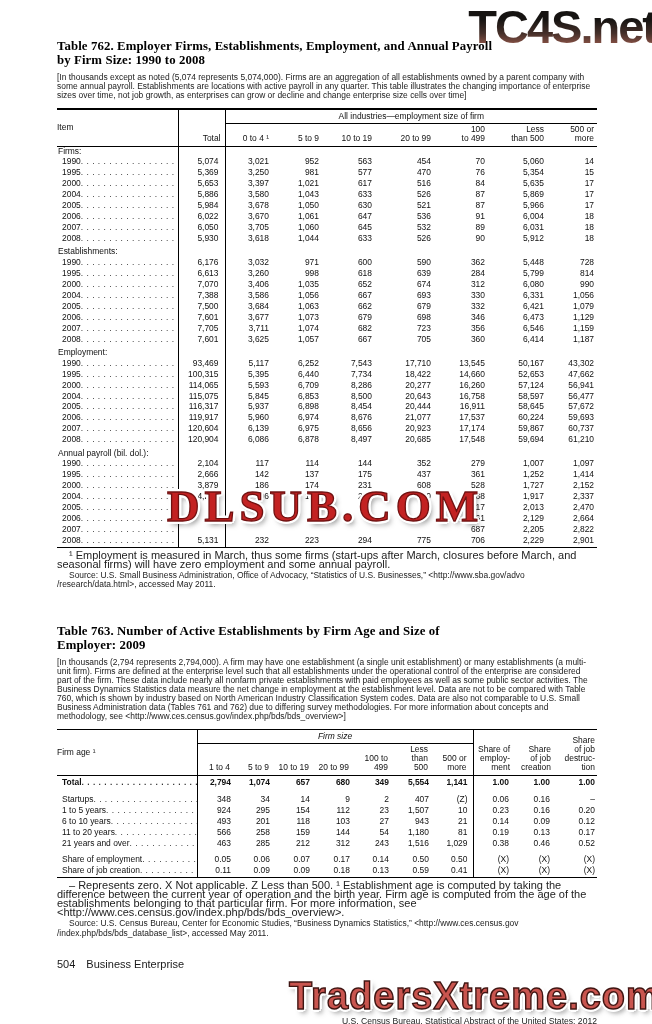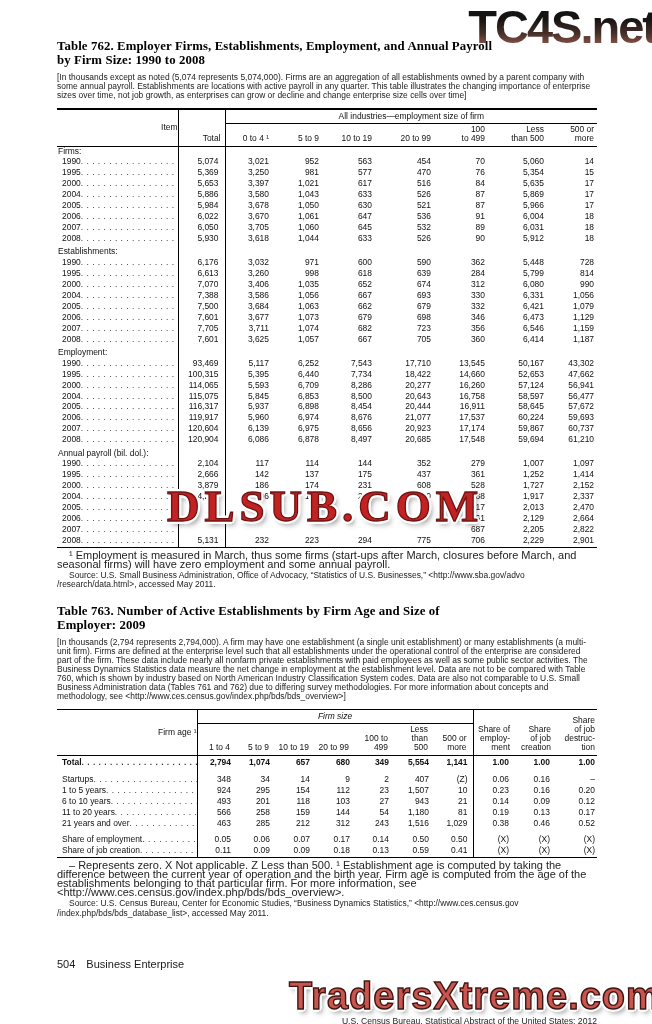--- a/index.html
+++ b/index.html
@@ -3,29 +3,29 @@
 <meta charset="utf-8">
 <style>
   html,body{margin:0;padding:0;background:#888;}
   .page{position:relative;width:652px;height:1024px;background:#fff;overflow:hidden;
         font-family:"Liberation Sans",sans-serif;color:#1a1a1a;margin:0 auto;}
   .content{position:absolute;left:57px;top:0;width:540px;}
 
   .t-title{font-family:"Liberation Serif",serif;font-weight:bold;font-size:12.8px;
            line-height:13.8px;color:#000;margin:0;letter-spacing:.1px;}
   #title762{margin-top:40px;}
-  #title763{margin-top:16px;}
+  #title763{margin-top:36px;}
   .t-note{font-size:8.45px;line-height:9px;margin-top:5px;color:#222;}
 
   table{border-collapse:collapse;table-layout:fixed;width:540px;font-size:8.45px;color:#111;}
   #t762{margin-top:8px;border-top:2px solid #000;border-bottom:1.5px solid #000;}
   #t763{margin-top:4px;border-top:1.5px solid #000;border-bottom:1.5px solid #000;}
   td{padding:0;vertical-align:bottom;line-height:9.6px;}
   thead td{line-height:9.2px;}
-  .h-item,.h-age{vertical-align:middle;text-align:right;border-bottom:1.3px solid #000;}
+  .h-item,.h-age{vertical-align:middle;text-align:left;border-bottom:1.3px solid #000;}
   .h-total{vertical-align:bottom;text-align:right;padding:0 4px 2px 0;border-bottom:1.3px solid #000;}
   .banner{text-align:center;border-bottom:1px solid #000;padding:2px 0 1.5px;margin-top:40px;}
   .banner2{text-align:center;border-bottom:1px solid #000;border-right:1px solid #000;padding:1.5px 0;font-style:italic;}
   .h-col{white-space:pre-line;text-align:right;vertical-align:bottom;padding:1.5px 6px 2px 0;border-bottom:1.3px solid #000;}
   .h-col.last{padding-right:3px;}
   .hs{white-space:pre-line;text-align:right;vertical-align:bottom;padding:1.5px 4px 2px 0;border-bottom:1.3px solid #000;}
   .hs.last{padding-right:2px;}
   .c0,.c1{border-right:1px solid #000;}
   .d0,.d7{border-right:1px solid #000;}
   .num{text-align:right;padding-right:6px;}

